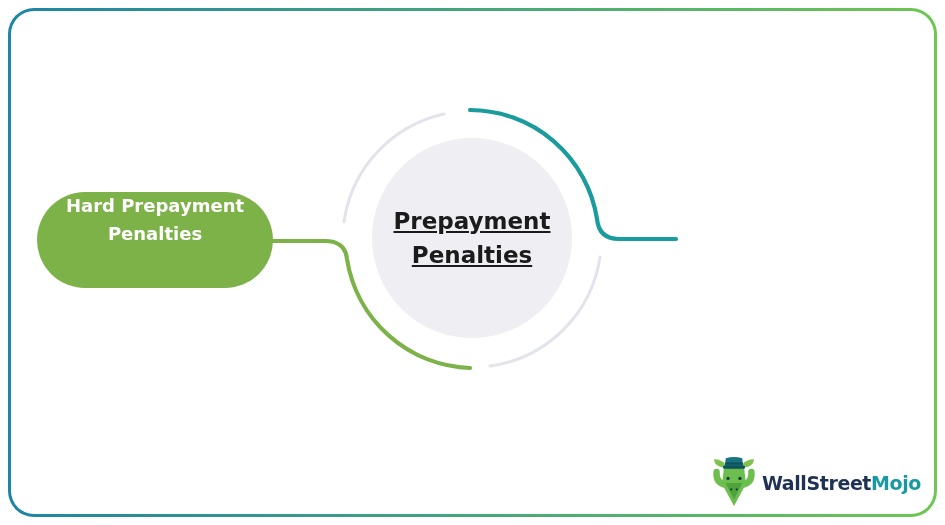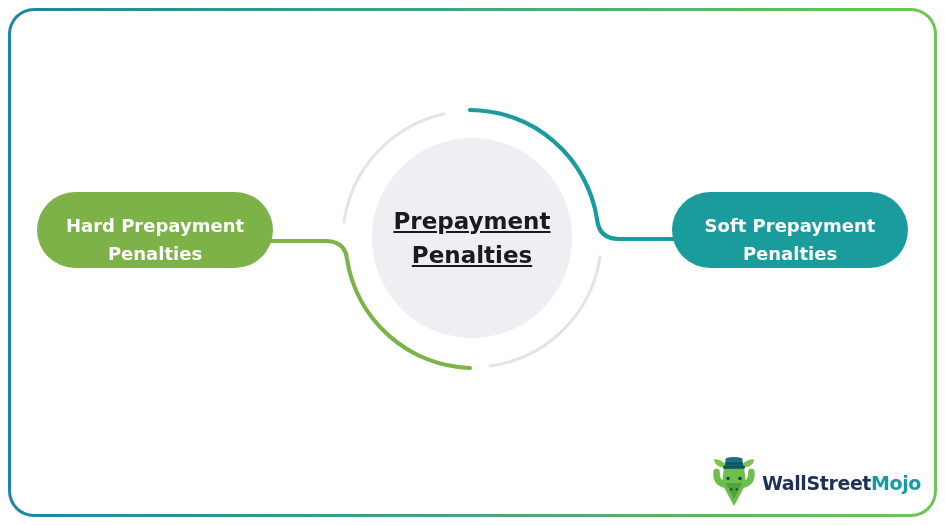--- a/index.html
+++ b/index.html
@@ -56,24 +56,24 @@
     font-weight: 700;
     line-height: 1.5;
     text-align: center;
     width: 170px;
     text-decoration: underline;
   }
   
   .pill {
     position: absolute;
     top: 192px;
-    width: 236px; height: 76px;
+    width: 236px; height: 96px;
     border-radius: 48px;
     display: flex;
-    align-items: flex-end;
+    align-items: flex-start;
     justify-content: center;
     text-align: center;
     color: #ffffff;
     font-size: 18px;
     font-weight: 700;
     line-height: 1.55;
   }
   .pill span { display: block; width: 185px; }
   .pill-left  { left: 37px;  background: var(--accent-green, #7DB249); }
   .pill-right { left: 672px; background: var(--accent-teal, #1A9B9C); }
@@ -113,23 +113,20 @@
   </svg>
 
   <div class="center-circle">
     <div class="center-label">Prepayment Penalties</div>
   </div>
 
   <div class="pill pill-left">
     <span>Hard Prepayment Penalties</span>
   </div>
 
-  <div class="pill pill-right">
-    <span>Soft Prepayment Penalties</span>
-  </div>
 
   <div class="logo">
     <svg width="44" height="56" viewBox="0 0 48 58" aria-hidden="true">
 
       <path fill="#7FC24F" d="M13 12 Q3 11 2 3 Q11 3 15 9 Z"></path>
       <path fill="#7FC24F" d="M35 12 Q45 11 46 3 Q37 3 33 9 Z"></path>
 
       <path stroke="#6CBE4E" stroke-width="7" stroke-linecap="round" fill="none" d="M15 31 Q4 29 5 17"></path>
       <path stroke="#6CBE4E" stroke-width="7" stroke-linecap="round" fill="none" d="M33 31 Q44 29 43 17"></path>
 

